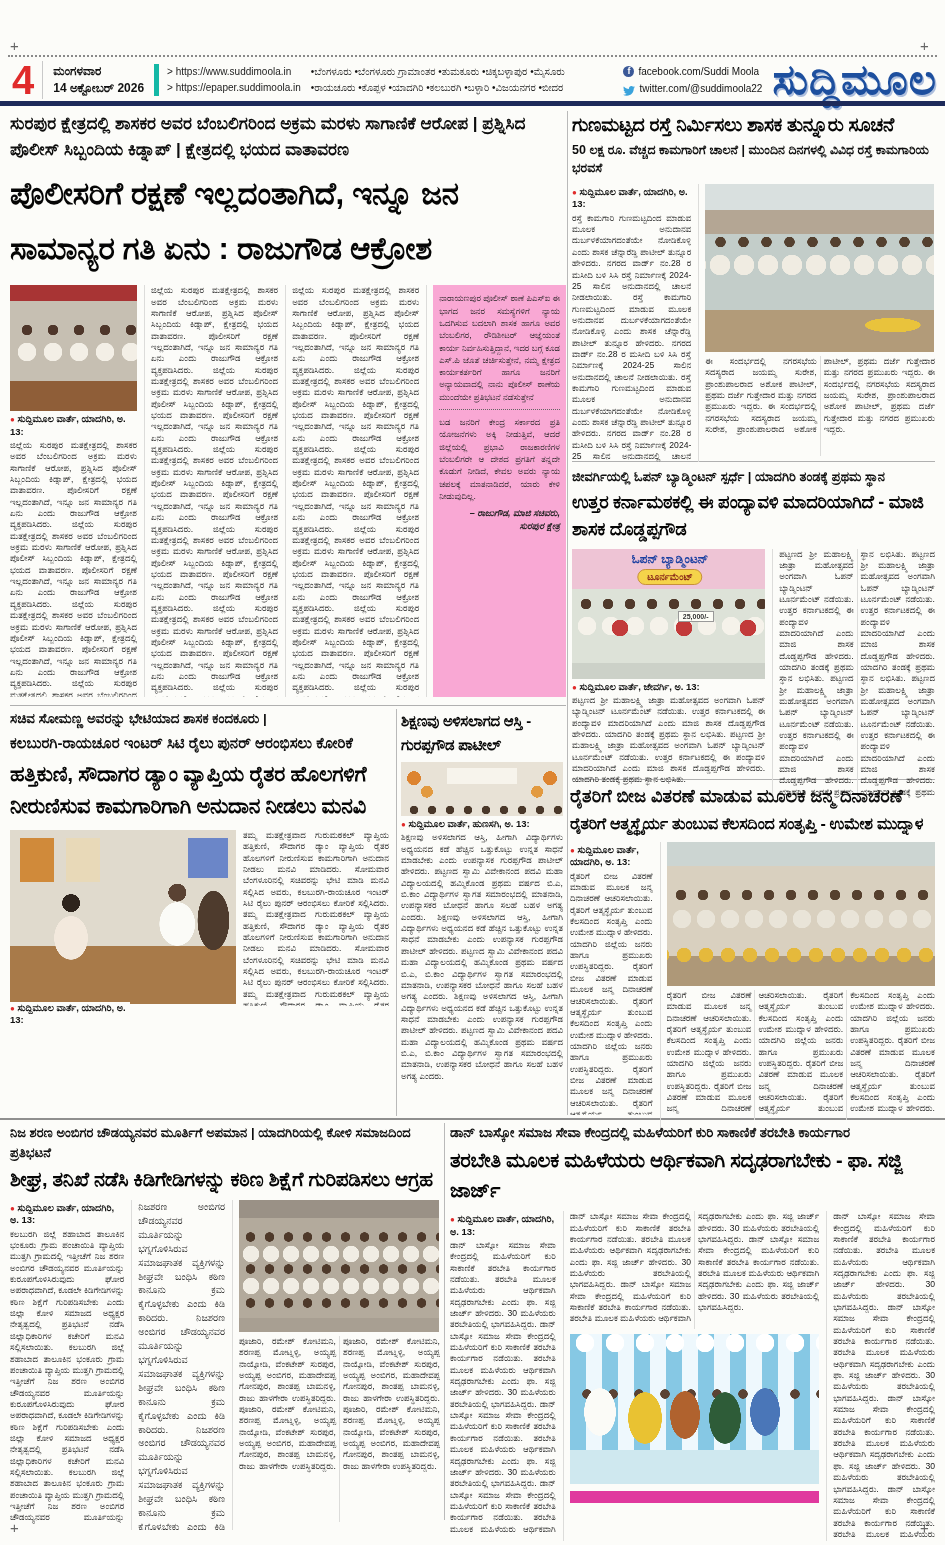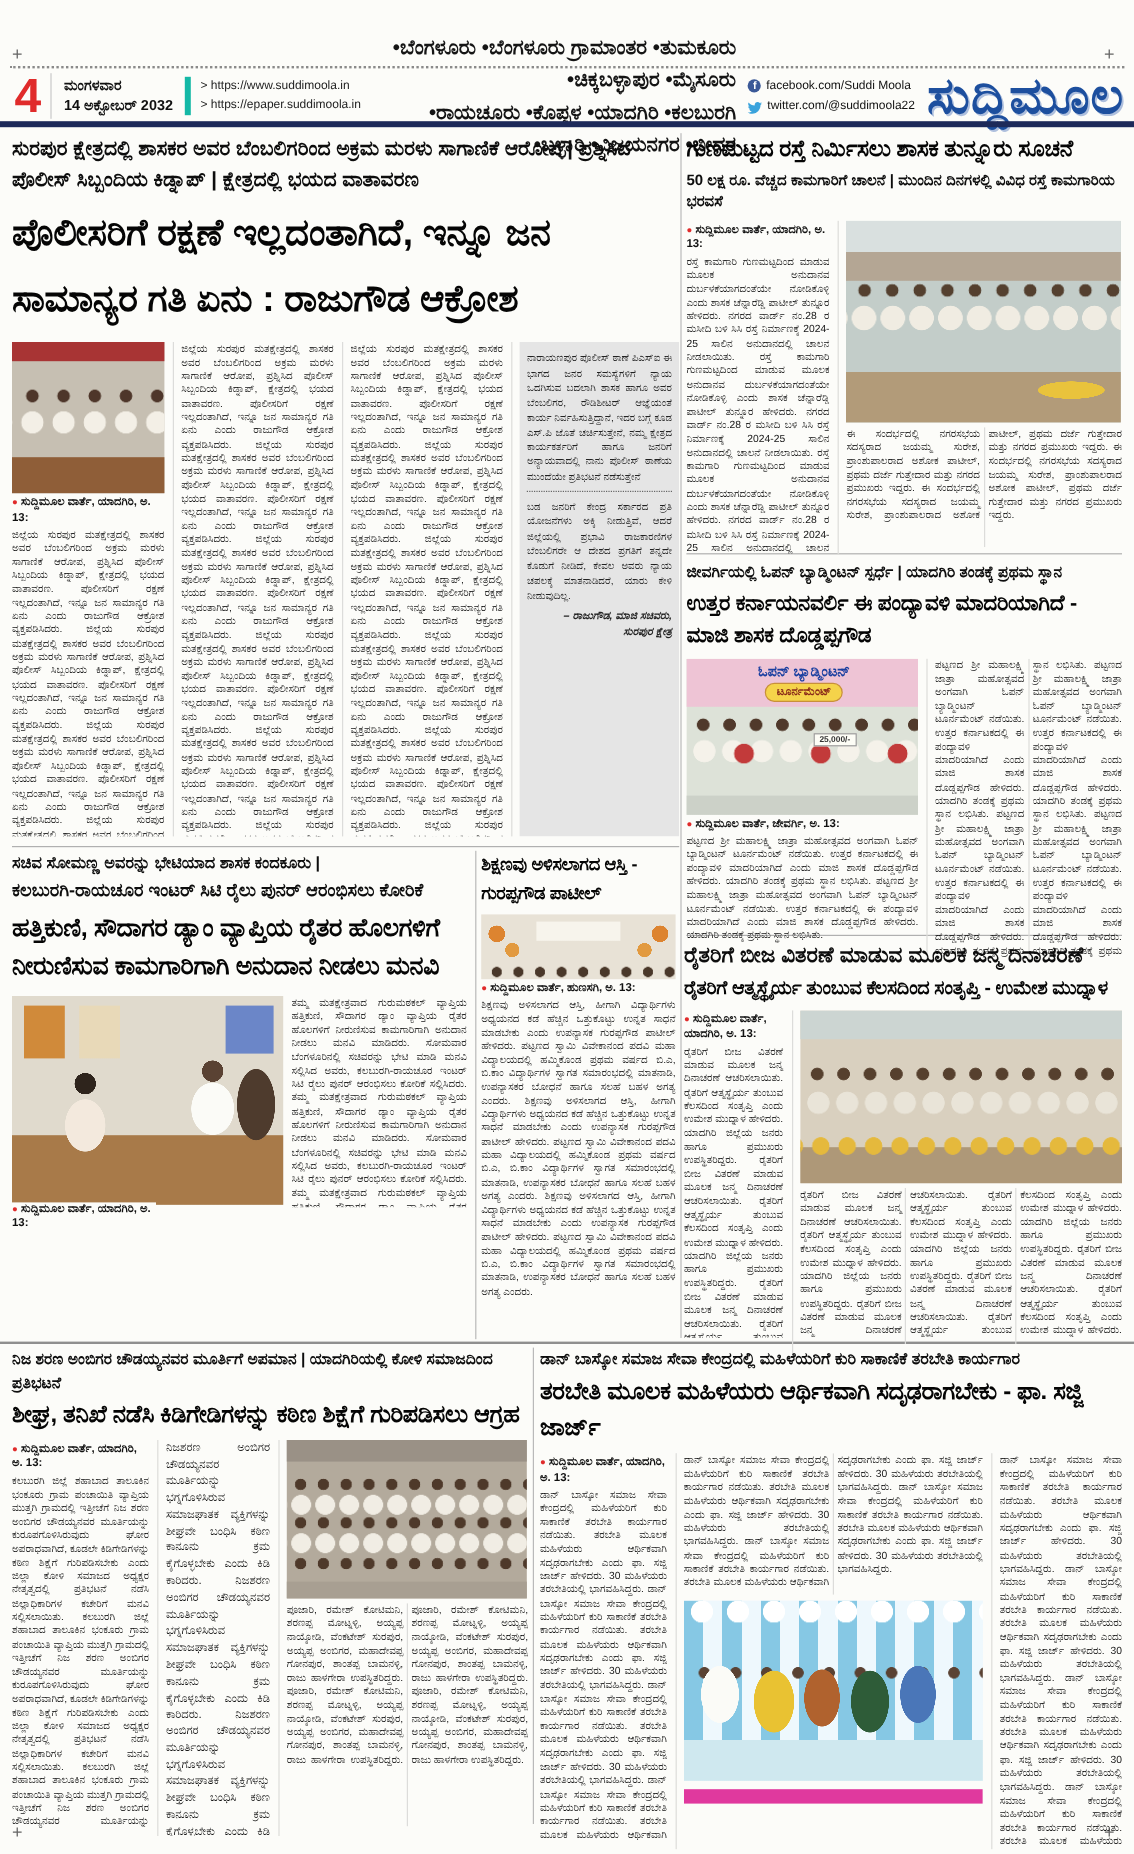--- a/index.html
+++ b/index.html
@@ -5,21 +5,21 @@
   html,body{margin:0;padding:0;background:#e8e8e4;}
   .page{position:relative;width:945px;height:1545px;background:#fcfcf9;margin:0 auto;
         font-family:"Liberation Sans","DejaVu Sans",sans-serif;color:#111;overflow:hidden;}
   .crop{position:absolute;color:#666;font-size:15px;line-height:1;}
   .dotrule{position:absolute;top:55px;left:8px;width:929px;border-top:2px dotted #8a8a8a;}
   
   .hdr{position:absolute;top:60px;left:8px;width:929px;height:40px;display:flex;align-items:center;gap:10px;}
   .pageno{font-size:40px;font-weight:bold;color:#e02b2b;line-height:.95;padding:0 8px 0 4px;border-right:1px solid #c9c9c9;}
   .daydate{font-size:12px;font-weight:bold;line-height:1.45;white-space:nowrap;}
   .urls{font-size:10px;line-height:1.6;color:#222;white-space:nowrap;border-left:5px solid #14b8a6;padding-left:8px;}
-  .cities{flex:1;font-size:17px;font-weight:bold;line-height:1.6;text-align:right;color:#151515;}
+  .cities{flex:1;font-size:10px;font-weight:normal;line-height:1.6;text-align:left;color:#151515;}
   .social{font-size:10px;line-height:1.7;white-space:nowrap;}
   .srow{display:flex;align-items:center;gap:4px;}
   .fbic{display:inline-block;width:11px;height:11px;border-radius:50%;background:#3b5998;color:#fff;
         font-size:9px;font-weight:bold;text-align:center;line-height:11px;}
   .twic{display:inline-block;width:12px;height:10px;}
   .masthead{font-size:42px;font-weight:800;color:#1d4f9e;letter-spacing:1px;line-height:1;
             text-shadow:1.5px 1.5px 0 #aebfdd;white-space:nowrap;}
   .navybar{position:absolute;top:101px;left:0;width:945px;height:5px;background:#1d2a5a;}
   
   .vr{position:absolute;width:0;border-left:1px solid #b9b9b9;}
@@ -32,21 +32,21 @@
   .byline{font-size:9.5px;font-weight:bold;line-height:1.3;margin:2px 0;}
   .byline .dot{color:#e02b2b;font-size:8px;}
   .txt{font-size:8.6px;line-height:1.32;text-align:justify;color:#161616;overflow:hidden;word-break:break-word;}
   .txt-lg{font-size:9.6px;line-height:1.45;}
   .row{display:flex;gap:7px;}
   .col{overflow:hidden;}
   .col + .col{border-left:1px solid #dcdcda;padding-left:6px;}
   .cols2{column-count:2;column-gap:7px;column-rule:1px solid #dcdcda;overflow:hidden;}
   .cols3{column-count:3;column-gap:7px;column-rule:1px solid #dcdcda;overflow:hidden;}
   
-  .qbox{background:#e5e5e5;padding:7px 6px;box-sizing:border-box;font-size:8.5px;line-height:1.45;
+  .qbox{background:#f9a8d4;padding:7px 6px;box-sizing:border-box;font-size:8.5px;line-height:1.45;
         text-align:justify;color:#222;overflow:hidden;}
   .qdots{border-top:1px dotted #666;margin:6px 0;}
   .qattr{text-align:right;font-weight:bold;font-size:9px;margin-top:5px;font-style:italic;}
   
   .ph{flex:none;position:relative;overflow:hidden;background:#c9c3b7;}
   .ph-press{width:133px;height:126px;background-color:#c6bfb2;background-image:
     linear-gradient(#a83434,#a83434),linear-gradient(#8f5e38,#8f5e38),
     radial-gradient(circle,#4e362a 0 5px,transparent 5.5px),
     radial-gradient(circle,#f3efe6 0 9px,transparent 9.5px);
     background-size:100% 16px,100% 30px,26px 22px,26px 30px;
@@ -140,21 +140,21 @@
   <span class="crop" style="left:10px;top:38px">+</span>
   <span class="crop" style="left:920px;top:38px">+</span>
   <span class="crop" style="left:10px;top:1520px">+</span>
   <span class="crop" style="left:920px;top:1520px">+</span>
   <div class="dotrule"></div>
 
   <div class="hdr">
     <div class="pageno">4</div>
     <div class="daydate">
       <div>ಮಂಗಳವಾರ</div>
-      <div>14 ಅಕ್ಟೋಬರ್ 2032</div>
+      <div>14 ಅಕ್ಟೋಬರ್ 2026</div>
     </div>
     <div class="urls">
       <div>&gt; https://www.suddimoola.in</div>
       <div>&gt; https://epaper.suddimoola.in</div>
     </div>
     <div class="cities">
       <div>•ಬೆಂಗಳೂರು  •ಬೆಂಗಳೂರು ಗ್ರಾಮಾಂತರ  •ತುಮಕೂರು  •ಚಿಕ್ಕಬಳ್ಳಾಪುರ  •ಮೈಸೂರು</div>
       <div>•ರಾಯಚೂರು  •ಕೊಪ್ಪಳ  •ಯಾದಗಿರಿ  •ಕಲಬುರಗಿ  •ಬಳ್ಳಾರಿ  •ವಿಜಯನಗರ  •ಬೀದರ</div>
     </div>
     <div class="social">
@@ -228,21 +228,21 @@
       </div>
       <div class="col" style="width:231px">
         <div class="ph ph-road"></div>
         <div class="cols2 txt capfill" style="height:100px">ಈ ಸಂದರ್ಭದಲ್ಲಿ ನಗರಸಭೆಯ ಸದಸ್ಯರಾದ ಜಯಮ್ಮ ಸುರೇಶ, ಪ್ರಾಂಶುಪಾಲರಾದ ಅಶೋಕ ಪಾಟೀಲ್, ಪ್ರಥಮ ದರ್ಜೆ ಗುತ್ತೇದಾರ ಮತ್ತು ನಗರದ ಪ್ರಮುಖರು ಇದ್ದರು. ಈ ಸಂದರ್ಭದಲ್ಲಿ ನಗರಸಭೆಯ ಸದಸ್ಯರಾದ ಜಯಮ್ಮ ಸುರೇಶ, ಪ್ರಾಂಶುಪಾಲರಾದ ಅಶೋಕ ಪಾಟೀಲ್, ಪ್ರಥಮ ದರ್ಜೆ ಗುತ್ತೇದಾರ ಮತ್ತು ನಗರದ ಪ್ರಮುಖರು ಇದ್ದರು. ಈ ಸಂದರ್ಭದಲ್ಲಿ ನಗರಸಭೆಯ ಸದಸ್ಯರಾದ ಜಯಮ್ಮ ಸುರೇಶ, ಪ್ರಾಂಶುಪಾಲರಾದ ಅಶೋಕ ಪಾಟೀಲ್, ಪ್ರಥಮ ದರ್ಜೆ ಗುತ್ತೇದಾರ ಮತ್ತು ನಗರದ ಪ್ರಮುಖರು ಇದ್ದರು.</div>
       </div>
     </div>
   </div>
 
   <div class="art" style="left:572px;top:467px;width:363px">
     <div class="kicker" style="font-size:13px;line-height:1.5">ಜೀವರ್ಗಿಯಲ್ಲಿ ಓಪನ್ ಬ್ಯಾಡ್ಮಿಂಟನ್ ಸ್ಪರ್ಧೆ | ಯಾದಗಿರಿ ತಂಡಕ್ಕೆ ಪ್ರಥಮ ಸ್ಥಾನ</div>
-    <div class="hl" style="font-size:18px;line-height:1.5;margin-top:2px">ಉತ್ತರ ಕರ್ನಾಯನವರ್ಲಿ ಈ ಪಂದ್ಯಾವಳಿ ಮಾದರಿಯಾಗಿದೆ - ಮಾಜಿ ಶಾಸಕ ದೊಡ್ಡಪ್ಪಗೌಡ</div>
+    <div class="hl" style="font-size:18px;line-height:1.5;margin-top:2px">ಉತ್ತರ ಕರ್ನಾಮಠಕಲ್ಲಿ ಈ ಪಂದ್ಯಾವಳಿ ಮಾದರಿಯಾಗಿದೆ - ಮಾಜಿ ಶಾಸಕ ದೊಡ್ಡಪ್ಪಗೌಡ</div>
     <div class="row" style="margin-top:6px;height:252px">
       <div class="col" style="width:196px">
         <div class="ph ph-badm">
           <div class="bnr1">ಓಪನ್ ಬ್ಯಾಡ್ಮಿಂಟನ್</div>
           <div class="bnr2">ಟೂರ್ನಮೆಂಟ್</div>
           <div class="cheque">25,000/-</div>
         </div>
         <div class="byline">
           <span class="dot">●</span>
           <span>ಸುದ್ದಿಮೂಲ ವಾರ್ತೆ,</span>

